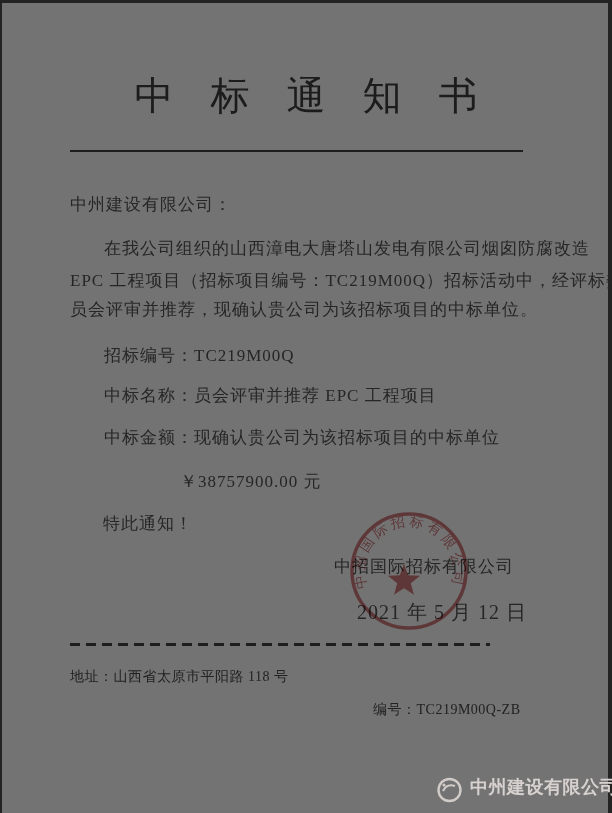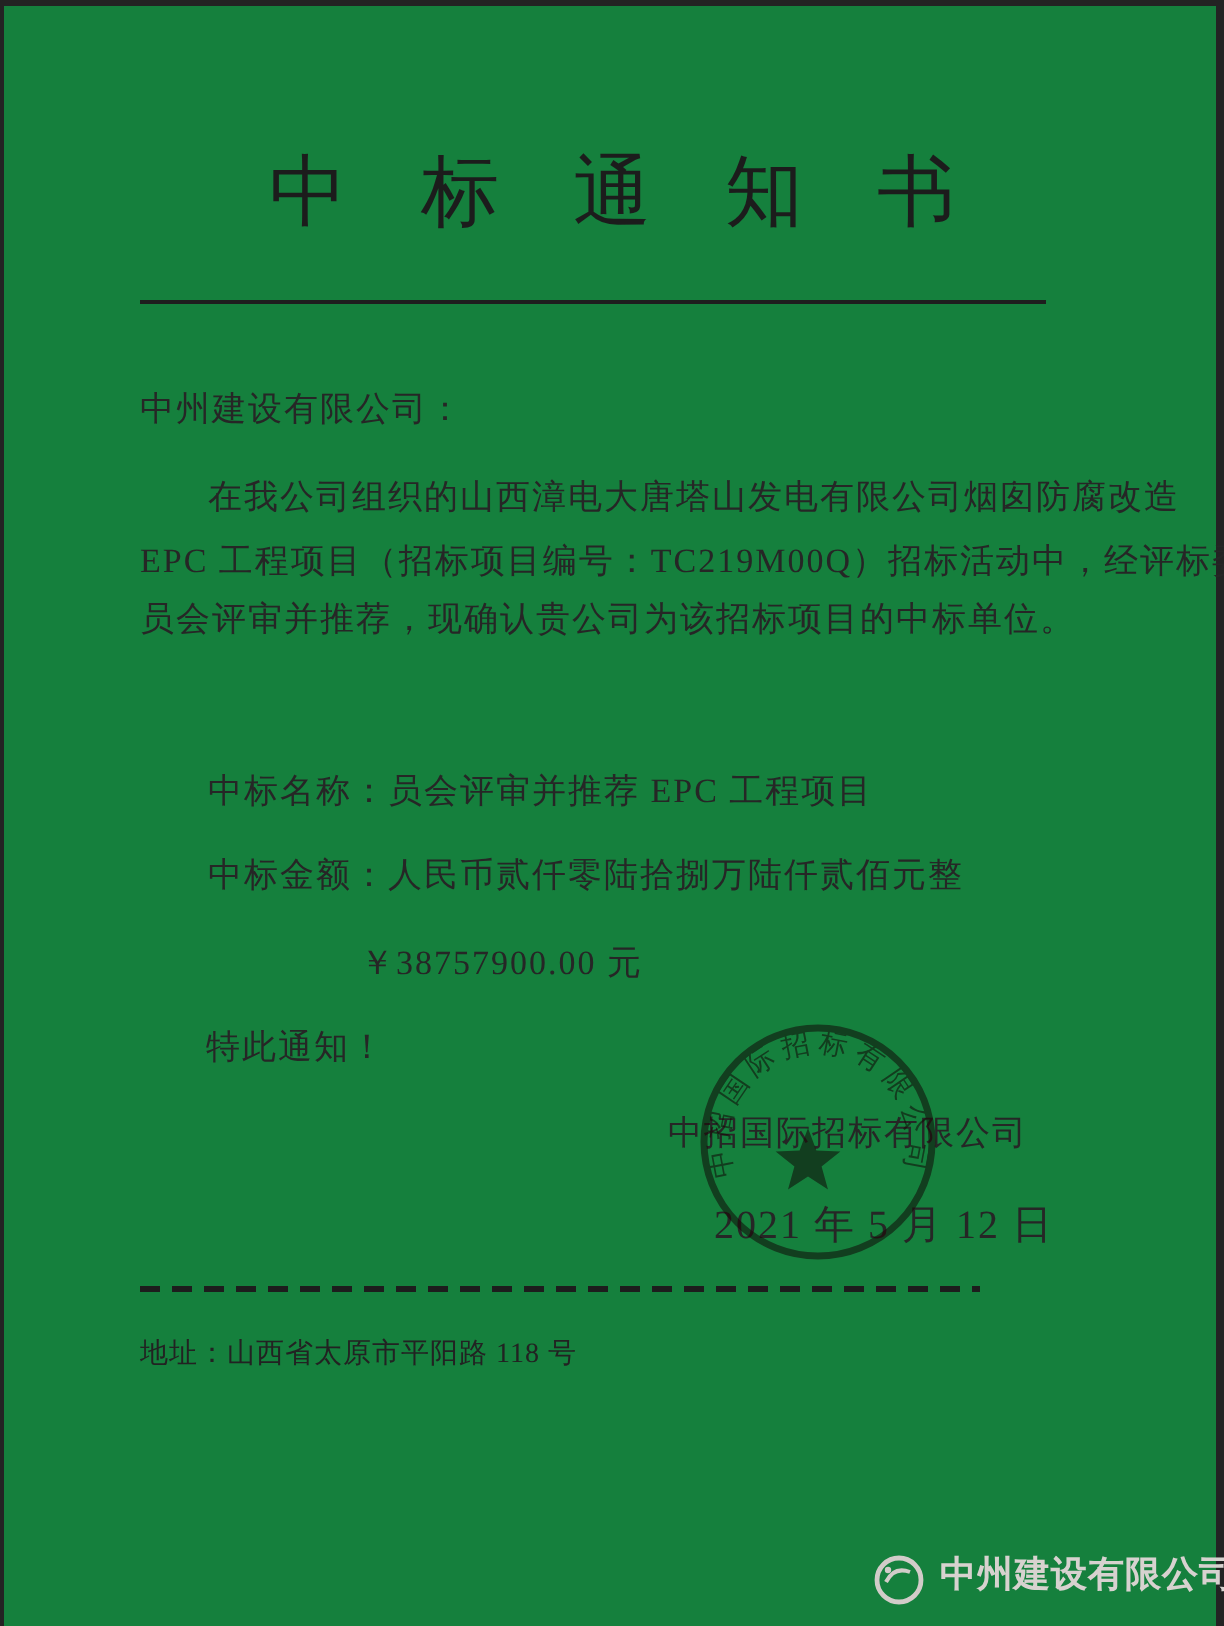--- a/index.html
+++ b/index.html
@@ -1,20 +1,20 @@
 <!DOCTYPE html>
 <html><head>
 <meta charset="utf-8">
 <style>
   html,body{margin:0;padding:0;background:#e9e9e9;}
   .page{
     position:relative;
     width:612px;height:813px;
     margin:0 auto;
-    background:#15803d;
+    background:#737373;
     overflow:hidden;
     font-family:"Liberation Serif","DejaVu Serif",serif;
     color:#262626;
   }
   .edge{position:absolute;background:#232323;}
   .edge-top{left:0;top:0;width:612px;height:3px;}
   .edge-left{left:0;top:0;width:2px;height:813px;}
   .edge-right{right:0;top:0;width:4px;height:813px;}
 
   .title{
@@ -66,42 +66,44 @@
 
   <h1 class="title">中标通知书</h1>
   <div class="title-rule"></div>
 
   <div class="txt recipient">中州建设有限公司：</div>
 
   <div class="txt bline1">在我公司组织的山西漳电大唐塔山发电有限公司烟囱防腐改造</div>
   <div class="txt bline2">EPC 工程项目（招标项目编号：TC219M00Q）招标活动中，经评标委</div>
   <div class="txt bline3">员会评审并推荐，现确认贵公司为该招标项目的中标单位。</div>
 
+  <div class="txt frow1"><span>招标编号：</span><span>TC219M00Q</span></div>
   <div class="txt frow2"><span>中标名称：</span><span>员会评审并推荐 EPC 工程项目</span></div>
-  <div class="txt frow3"><span>中标金额：</span><span>人民币贰仟零陆拾捌万陆仟贰佰元整</span></div>
+  <div class="txt frow3"><span>中标金额：</span><span>现确认贵公司为该招标项目的中标单位</span></div>
 
   <div class="txt amount">￥38757900.00 元</div>
 
   <div class="txt closing">特此通知！</div>
 
   <div class="txt issuer">中招国际招标有限公司</div>
   <div class="txt docdate">2021 年 5 月 12 日</div>
 
   <svg class="seal" viewBox="-62 -62 124 124" xmlns="http://www.w3.org/2000/svg">
     <circle cx="0" cy="0" r="57" fill="none" stroke="#c65b5e" stroke-width="3.5"></circle>
     <polygon points="0,-17 4.2,-5.8 16.2,-5.3 6.8,2.2 10,13.8 0,7.2 -10,13.8 -6.8,2.2 -16.2,-5.3 -4.2,-5.8" transform="translate(-5,10)" fill="#c65b5e"></polygon>
     <path id="sealArc" d="M -40.3,20.1 A 45,45 0 1 1 40.3,20.1" fill="none"></path>
     <text font-size="14" fill="#c4585c" letter-spacing="3.5" font-family="Liberation Serif, DejaVu Serif, serif">
       <textPath href="#sealArc" startOffset="50%" text-anchor="middle">中招国际招标有限公司</textPath>
     </text>
   </svg>
 
   <div class="dash-rule"></div>
 
   <div class="foot foot-addr"><span>地址：</span><span>山西省太原市平阳路 118 号</span></div>
+  <div class="foot foot-ref"><span>编号：</span><span>TC219M00Q-ZB</span></div>
 
   <svg class="wm-icon" viewBox="0 0 27 27" xmlns="http://www.w3.org/2000/svg">
     <circle cx="13.5" cy="14" r="11" fill="none" stroke="#d2ccc9" stroke-width="2.4"></circle>
     <path d="M7,15 q4,-8 12,-5" fill="none" stroke="#d2ccc9" stroke-width="2"></path>
     <circle cx="8" cy="9" r="1.6" fill="#d2ccc9"></circle>
   </svg>
   <div class="wm-text">中州建设有限公司</div>
 
 </div>
 

